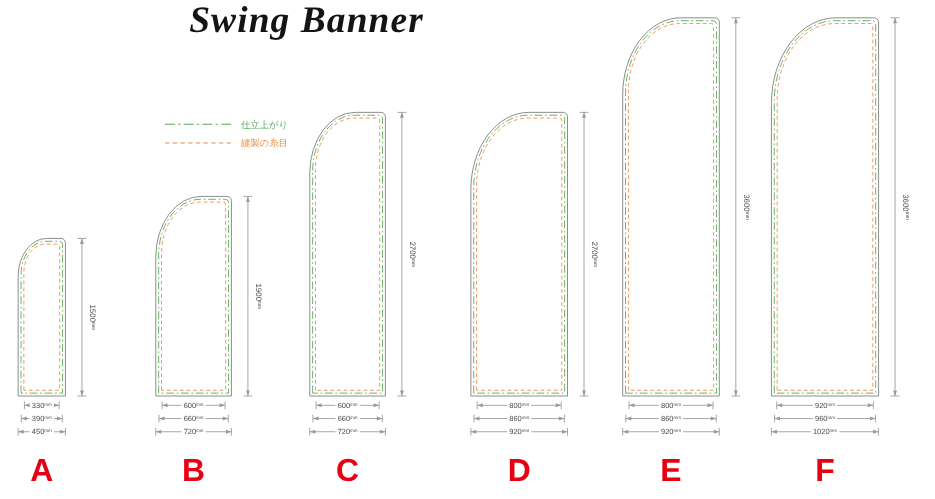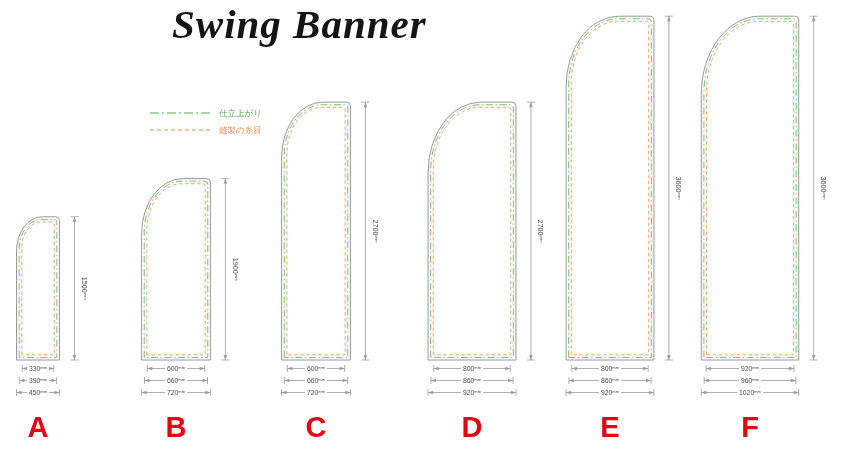--- a/index.html
+++ b/index.html
@@ -11,21 +11,21 @@
     overflow: hidden;
     font-family: "Liberation Sans", sans-serif;
   }
   .title {
     position: absolute;
     left: 172px;
     top: 0px;
     font-family: "Liberation Serif", serif;
     font-style: italic;
     font-weight: bold;
-    font-size: 41px;
+    font-size: 34px;
     color: #141414;
     letter-spacing: 1px;
     white-space: nowrap;
   }
   svg { position: absolute; left: 0; top: 0; }
 </style>
 </head>
 <body>
 
 <div class="canvas">

